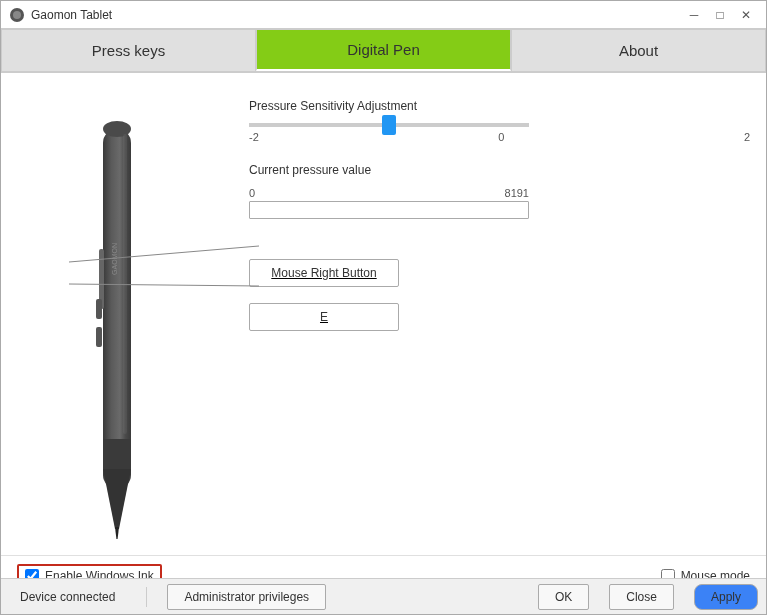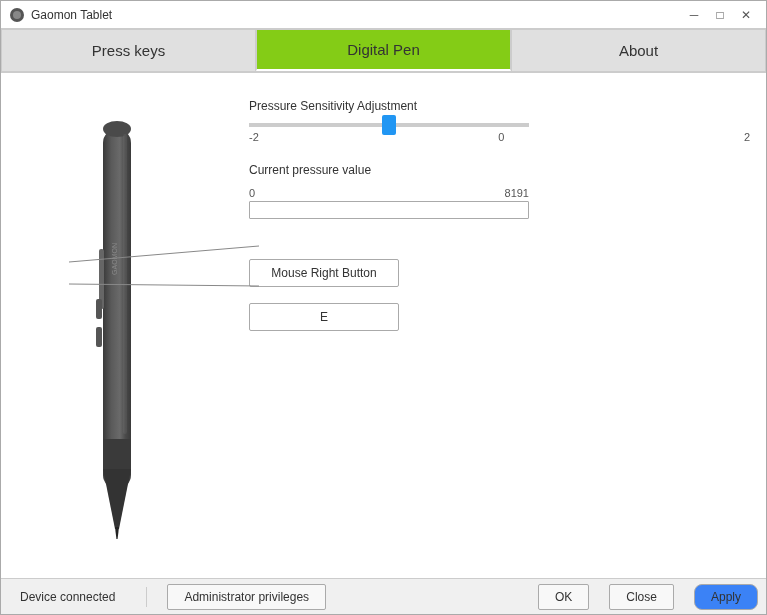--- a/index.html
+++ b/index.html
@@ -182,20 +182,21 @@
     }
     .pressure-fill {
       height: 100%;
       background: #2196F3;
       width: 0%;
     }
     .assignment-row {
       display: flex;
       align-items: flex-end;
       gap: 10px;
+      text-decoration: underline;
     }
     .assignment-btn {
       width: 150px;
       height: 28px;
       border: 1px solid #aaa;
       background: white;
       display: flex;
       align-items: center;
       justify-content: center;
       font-size: 12px;
@@ -383,20 +384,31 @@
           <div class="assignment-row">
             <button class="assignment-btn">
               <span>E</span>
             </button>
           </div>
         </div>
 
       </div>
     </div>
 
+    <div class="bottom-options">
+      <label class="checkbox-label ink-checkbox">
+        <input type="checkbox" checked="" style="">
+        <span>Enable Windows Ink</span>
+      </label>
+      <div class="spacer"></div>
+      <label class="checkbox-label">
+        <input type="checkbox" style="">
+        <span>Mouse mode</span>
+      </label>
+    </div>
   </div>
 
   <div class="status-bar">
     <span class="status-item">Device connected</span>
     <div class="status-divider"></div>
     <button class="status-btn">
       <span>Administrator privileges</span>
     </button>
     <div class="status-spacer"></div>
     <button class="status-btn">

